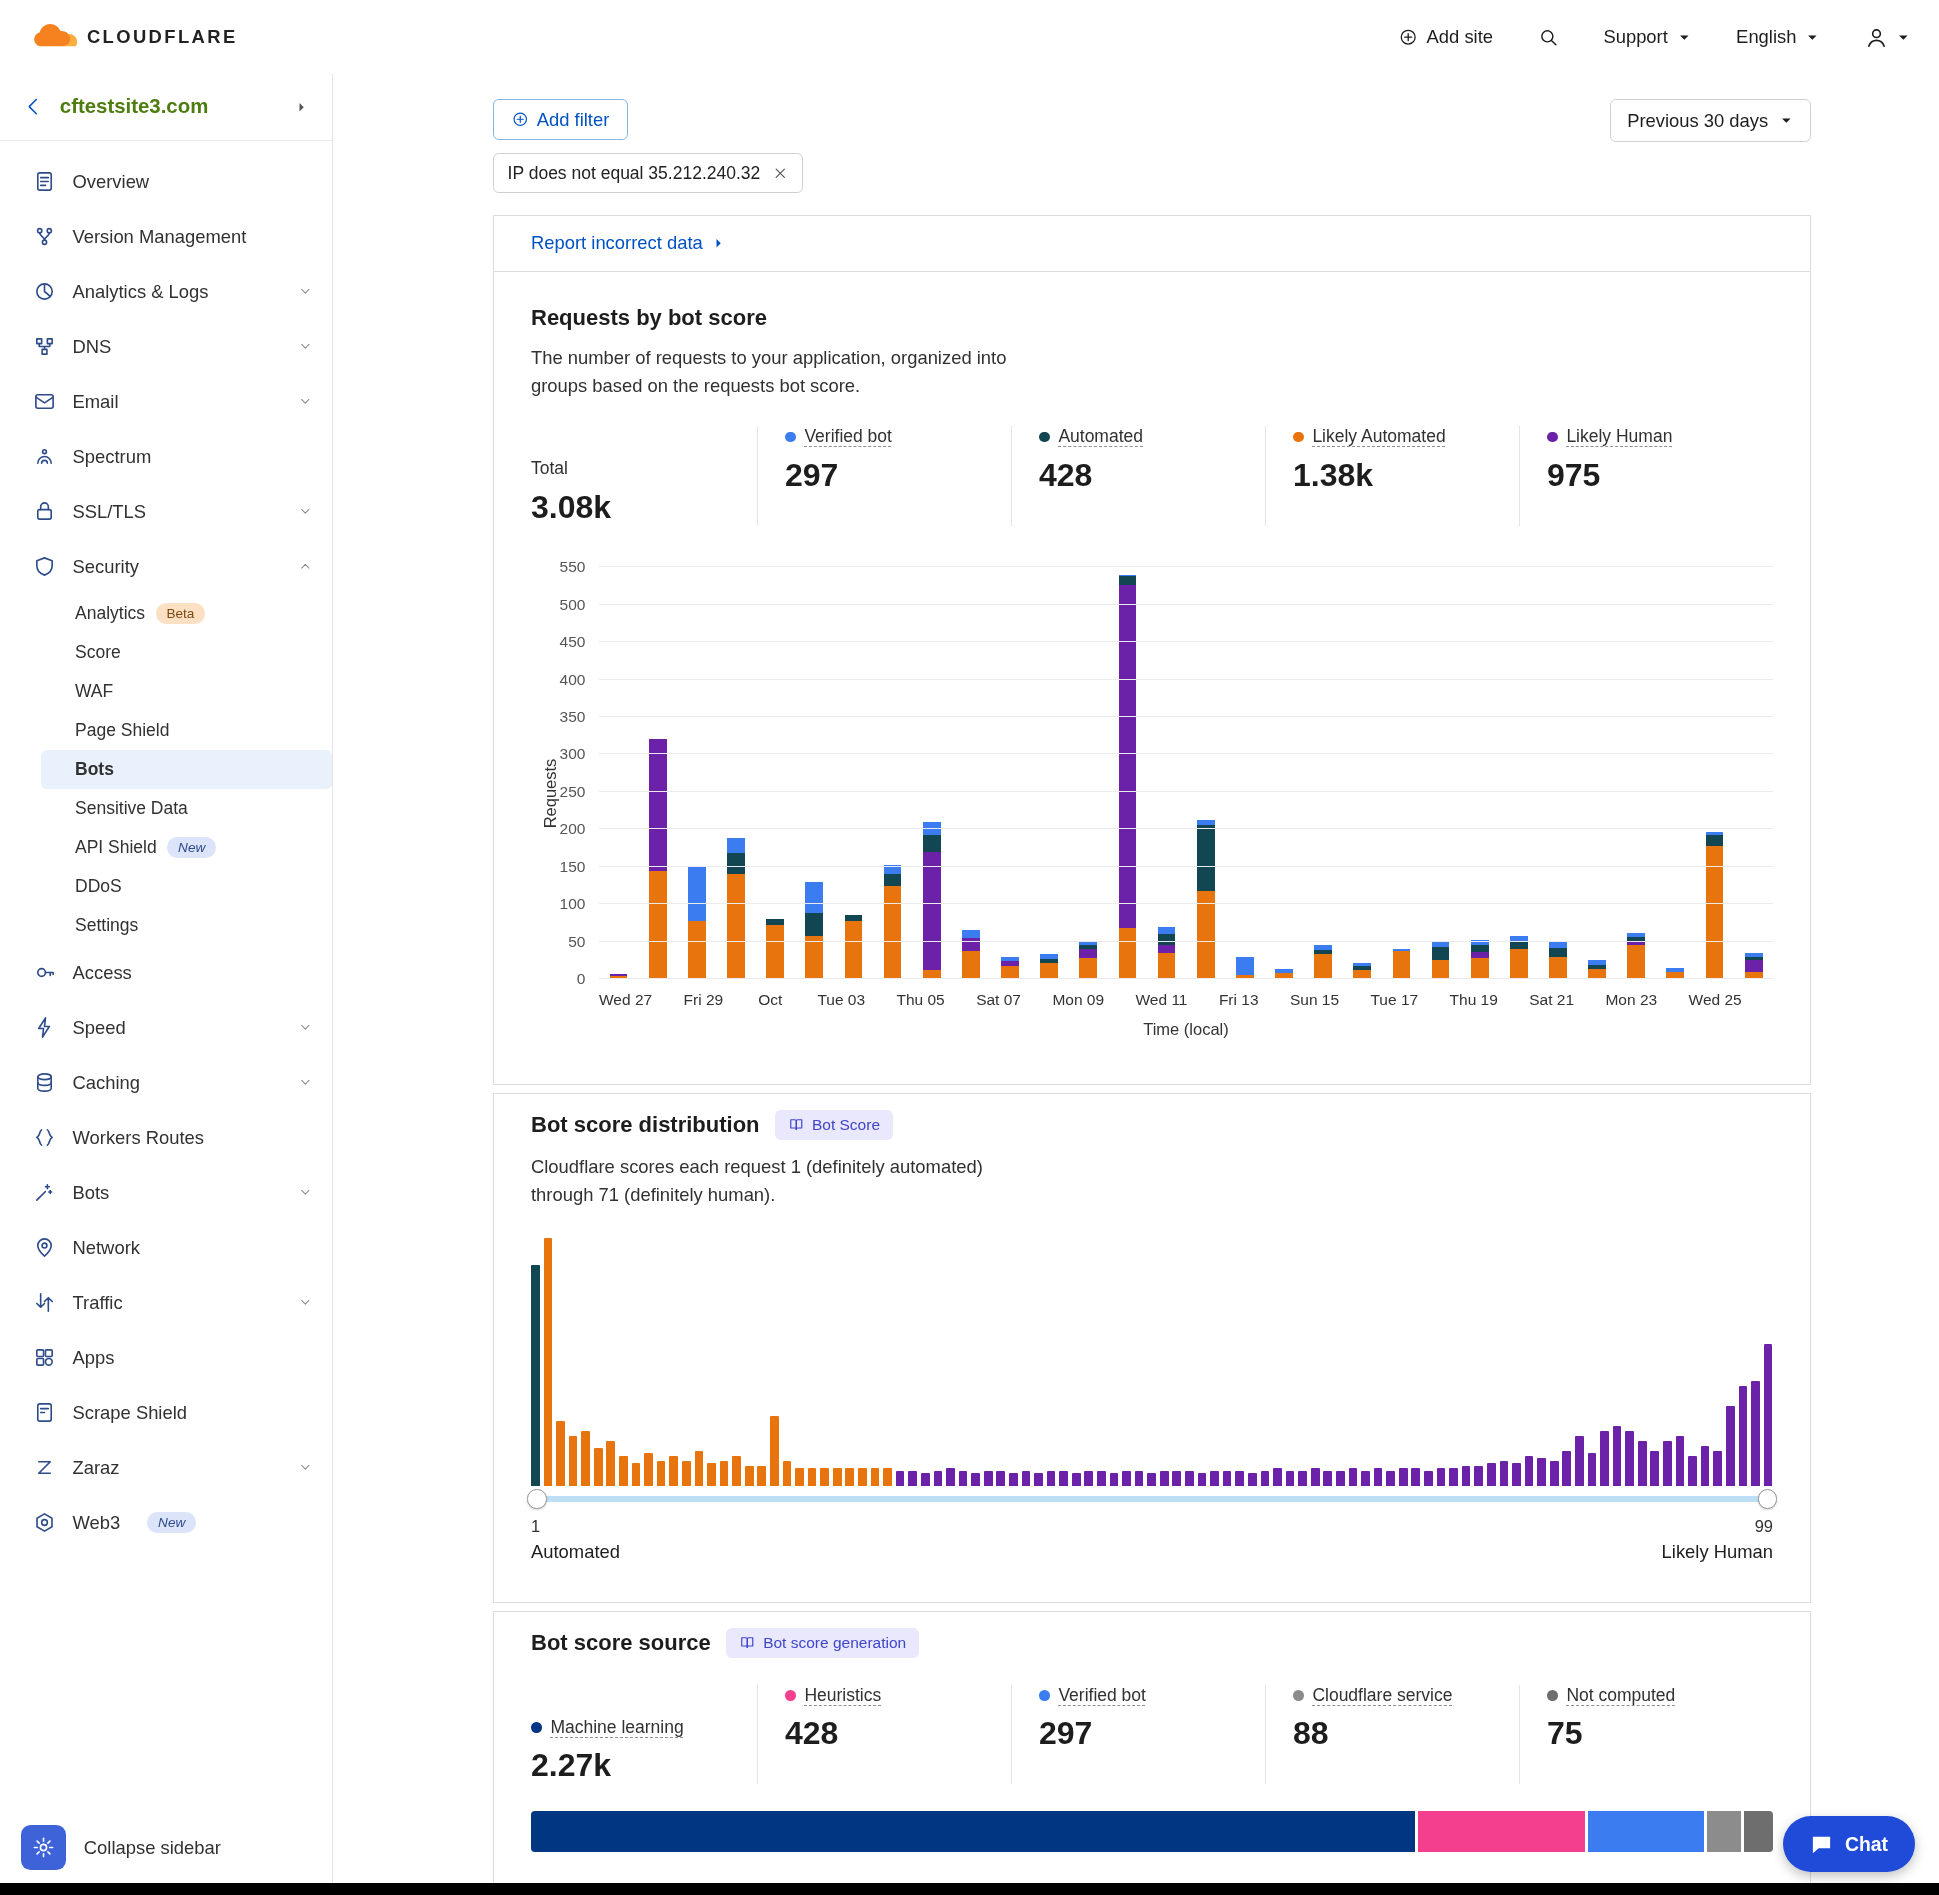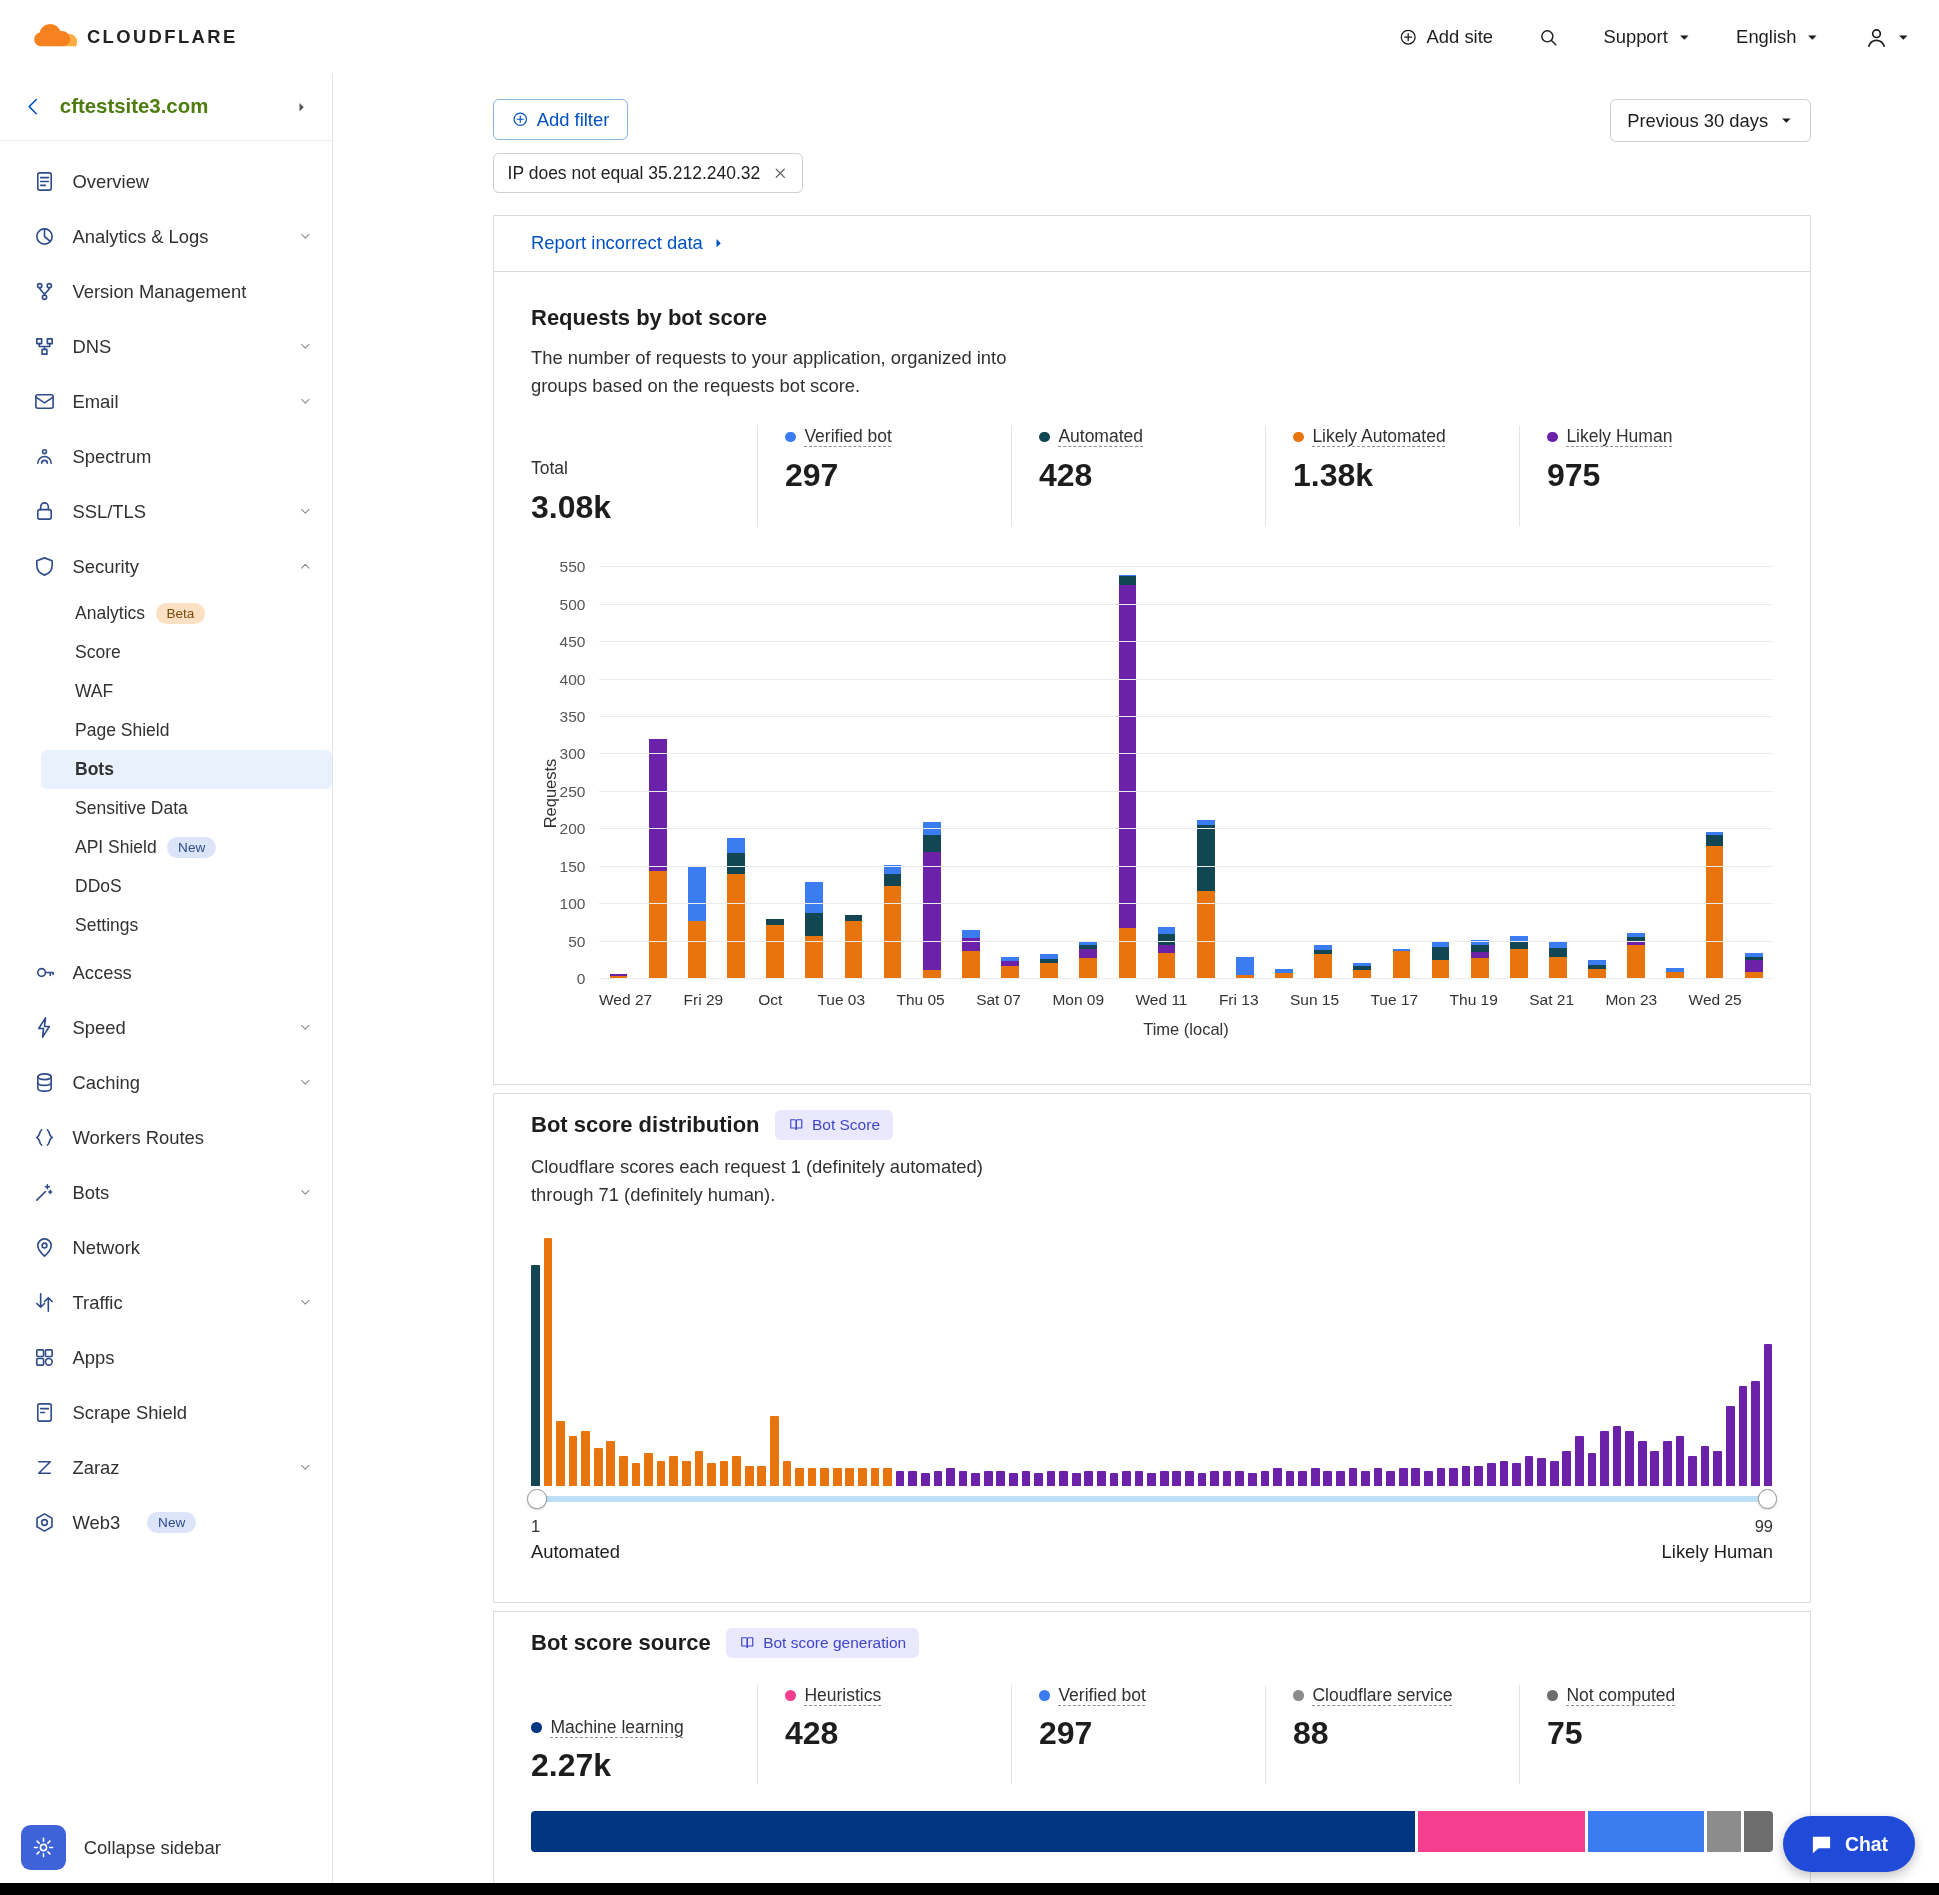--- a/index.html
+++ b/index.html
@@ -34,21 +34,21 @@
   .chev-right { margin-left:auto; color:#555; }
 
   .nav { padding:13.6px 0 0; overflow:hidden; }
   .nav-item { display:flex; align-items:center; gap:16.5px; height:55px; padding:0 19.4px 0 33px; font-size:18.4px; color:#313131; }
   .nav-item .icn { color:#2f4c8a; }
   .nav-item .chev { margin-left:auto; color:#8a8a8a; }
   .nav-child { display:flex; align-items:center; height:39px; padding-left:75px; font-size:17.5px; color:#313131; }
   .nav-child.selected { background:#e9f1fc; font-weight:bold; border-radius:5.8px; margin-left:41px; padding-left:34px; }
   .badge { font-size:13.6px; padding:2.9px 10.7px; border-radius:10.7px; margin-left:10.7px; font-weight:normal; }
   .badge.beta { background:#fbe0c3; color:#7a4a10; }
-  .badge.new  { background:#dbe4f8; color:#2f4b8f; }
+  .badge.new  { background:#dbe4f8; color:#2f4b8f;font-style:italic; }
   .sidebar-bottom { margin-top:auto; display:flex; align-items:center; gap:17.5px; padding:17.5px 21.3px 25px; }
   .gear-btn { width:45px; height:45px; background:#3e63d8; border-radius:9.7px; color:#fff; display:flex; align-items:center; justify-content:center; }
   .collapse-label { font-size:18.4px; color:#313131; }
 
   .main { flex:1; padding:25px 129px 19.4px 160px; overflow:hidden; }
 
   
   .filter-bar { display:flex; justify-content:space-between; align-items:flex-start; }
   .add-filter { display:flex; align-items:center; gap:8.7px; background:#fff; border:1px solid #85b3e2; color:#0051c3;
     border-radius:5.8px; padding:8.7px 17.5px; font-size:18.4px; font-family:inherit; }
@@ -205,41 +205,41 @@
             <svg viewBox="0 0 24 24" fill="none" stroke="currentColor" stroke-width="1.7" stroke-linecap="round" stroke-linejoin="round">
               <rect x="5" y="3" width="14" height="18" rx="2"></rect>
               <path d="M8 8h8M8 12h8M8 16h5"></path>
             </svg>
           </span>
           <span data-interactable="false">Overview</span>
         </div>
         <div class="nav-item" data-interactable="true">
           <span class="icn" data-interactable="false">
             <svg viewBox="0 0 24 24" fill="none" stroke="currentColor" stroke-width="1.7" stroke-linecap="round" stroke-linejoin="round">
-              <circle cx="12" cy="12" r="8"></circle>
-              <path d="M12 4v8l6 5"></path>
-            </svg>
-          </span>
-          <span data-interactable="false">Analytics &amp; Logs</span>
-          <span class="icn icn-xs chev" data-interactable="false">
-            <svg viewBox="0 0 24 24" fill="none" stroke="currentColor" stroke-width="1.7" stroke-linecap="round" stroke-linejoin="round">
-              <path d="M6 9l6 6 6-6"></path>
-            </svg>
-          </span>
-        </div>
-        <div class="nav-item" data-interactable="true">
-          <span class="icn" data-interactable="false">
-            <svg viewBox="0 0 24 24" fill="none" stroke="currentColor" stroke-width="1.7" stroke-linecap="round" stroke-linejoin="round">
               <circle cx="7" cy="6" r="2.2"></circle>
               <circle cx="17" cy="6" r="2.2"></circle>
               <circle cx="12" cy="18" r="2.2"></circle>
               <path d="M7 8.2c0 4 5 3.8 5 7.6M17 8.2c0 4-5 3.8-5 7.6"></path>
             </svg>
           </span>
           <span data-interactable="false">Version Management</span>
+        </div>
+        <div class="nav-item" data-interactable="true">
+          <span class="icn" data-interactable="false">
+            <svg viewBox="0 0 24 24" fill="none" stroke="currentColor" stroke-width="1.7" stroke-linecap="round" stroke-linejoin="round">
+              <circle cx="12" cy="12" r="8"></circle>
+              <path d="M12 4v8l6 5"></path>
+            </svg>
+          </span>
+          <span data-interactable="false">Analytics &amp; Logs</span>
+          <span class="icn icn-xs chev" data-interactable="false">
+            <svg viewBox="0 0 24 24" fill="none" stroke="currentColor" stroke-width="1.7" stroke-linecap="round" stroke-linejoin="round">
+              <path d="M6 9l6 6 6-6"></path>
+            </svg>
+          </span>
         </div>
         <div class="nav-item" data-interactable="true">
           <span class="icn" data-interactable="false">
             <svg viewBox="0 0 24 24" fill="none" stroke="currentColor" stroke-width="1.7" stroke-linecap="round" stroke-linejoin="round">
               <rect x="4" y="4" width="5" height="5"></rect>
               <rect x="15" y="4" width="5" height="5"></rect>
               <rect x="9.5" y="15" width="5" height="5"></rect>
               <path d="M6.5 9v3h11V9M12 12v3"></path>
             </svg>
           </span>

